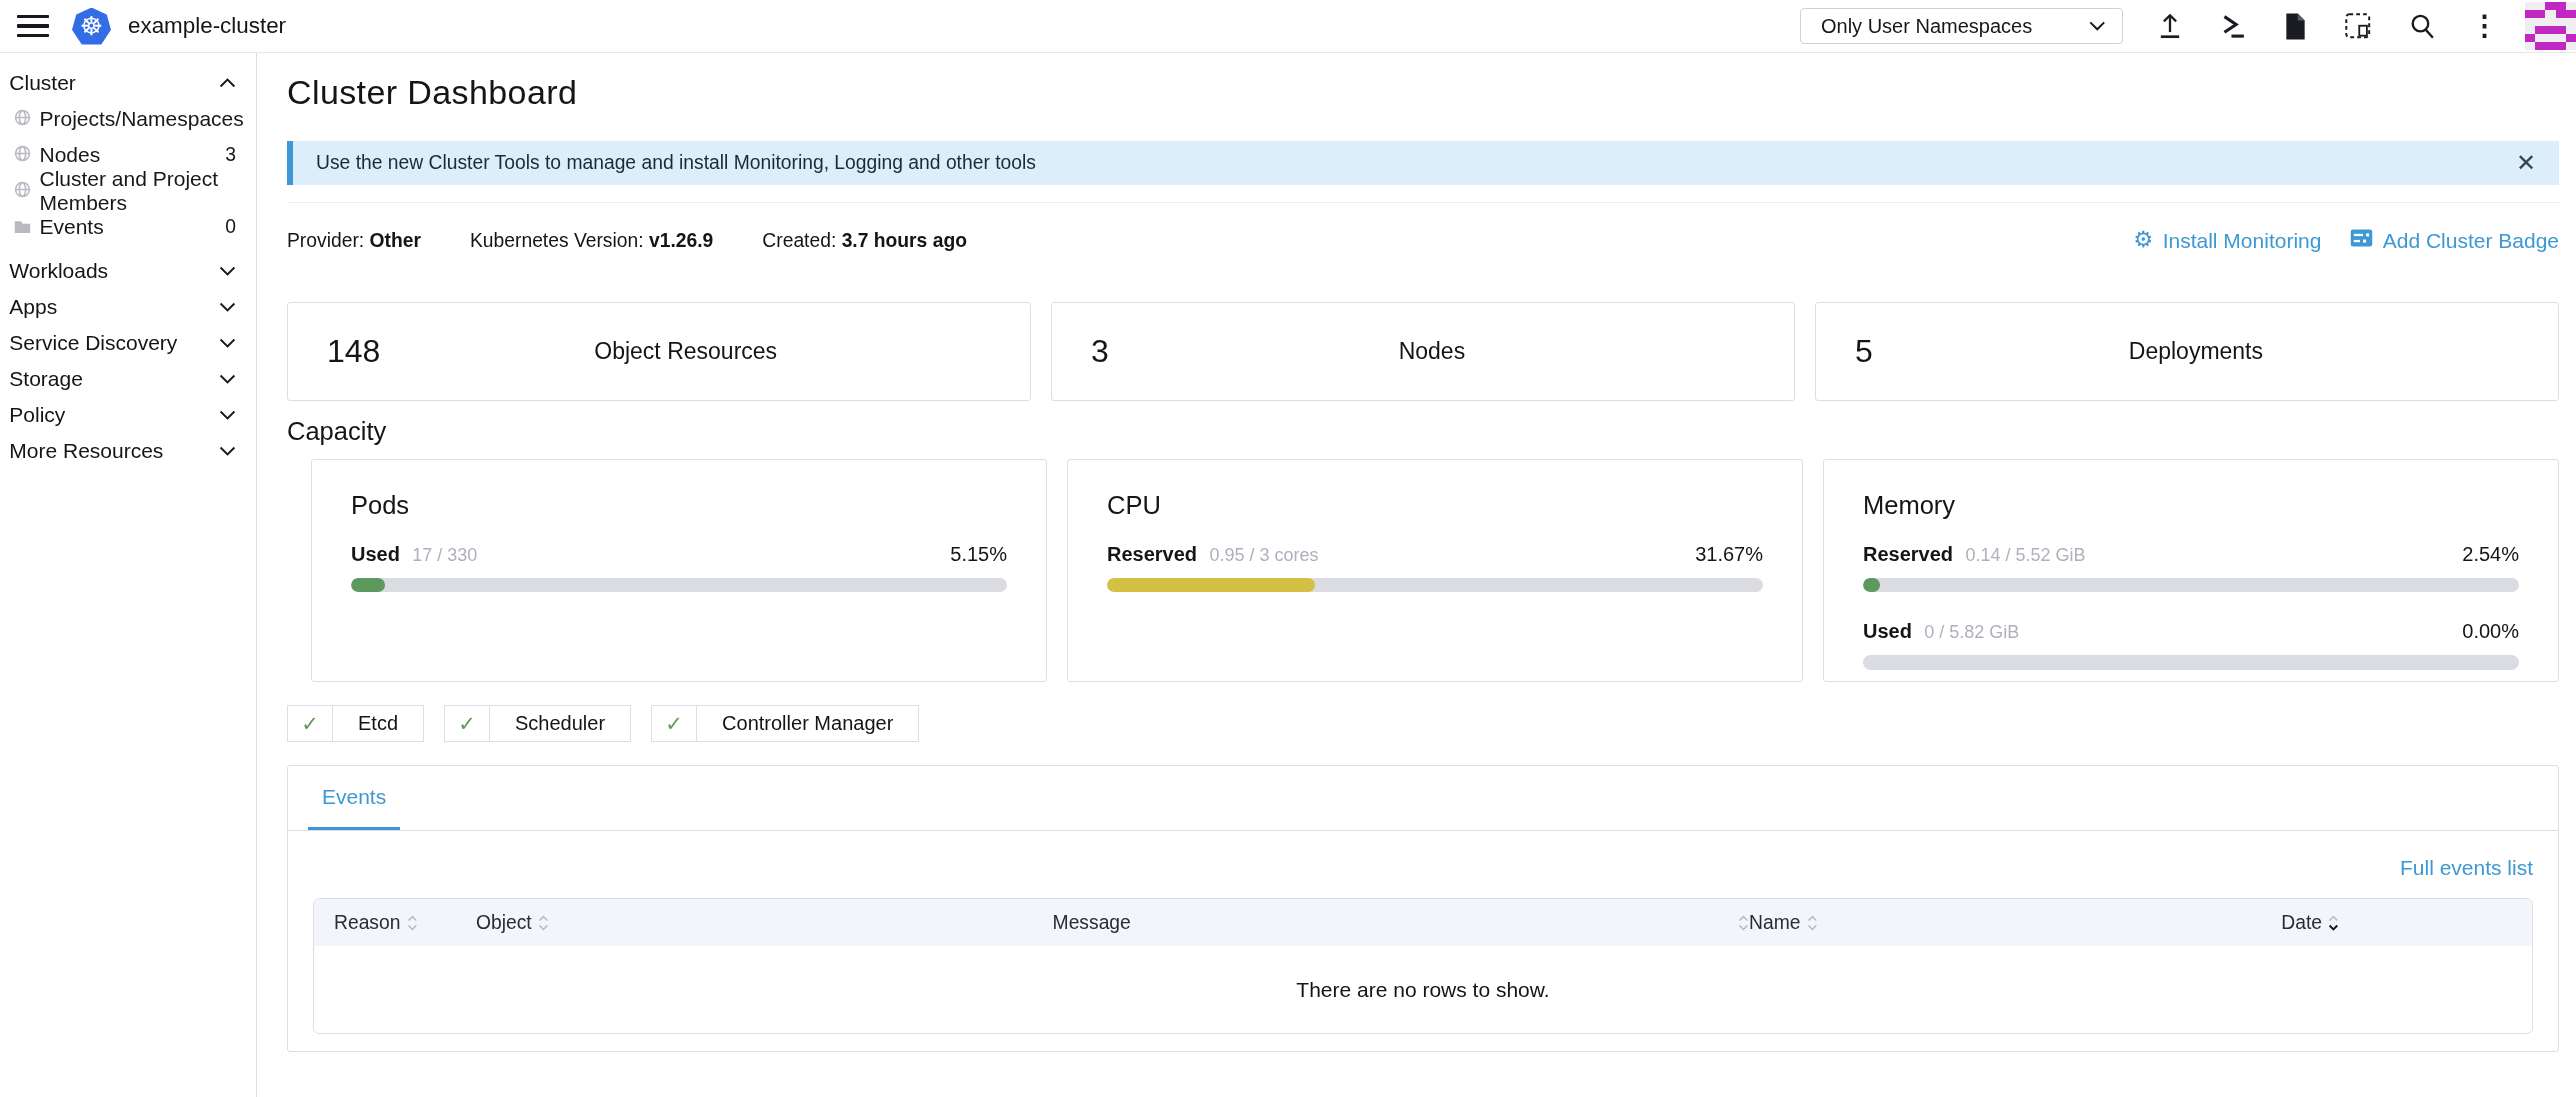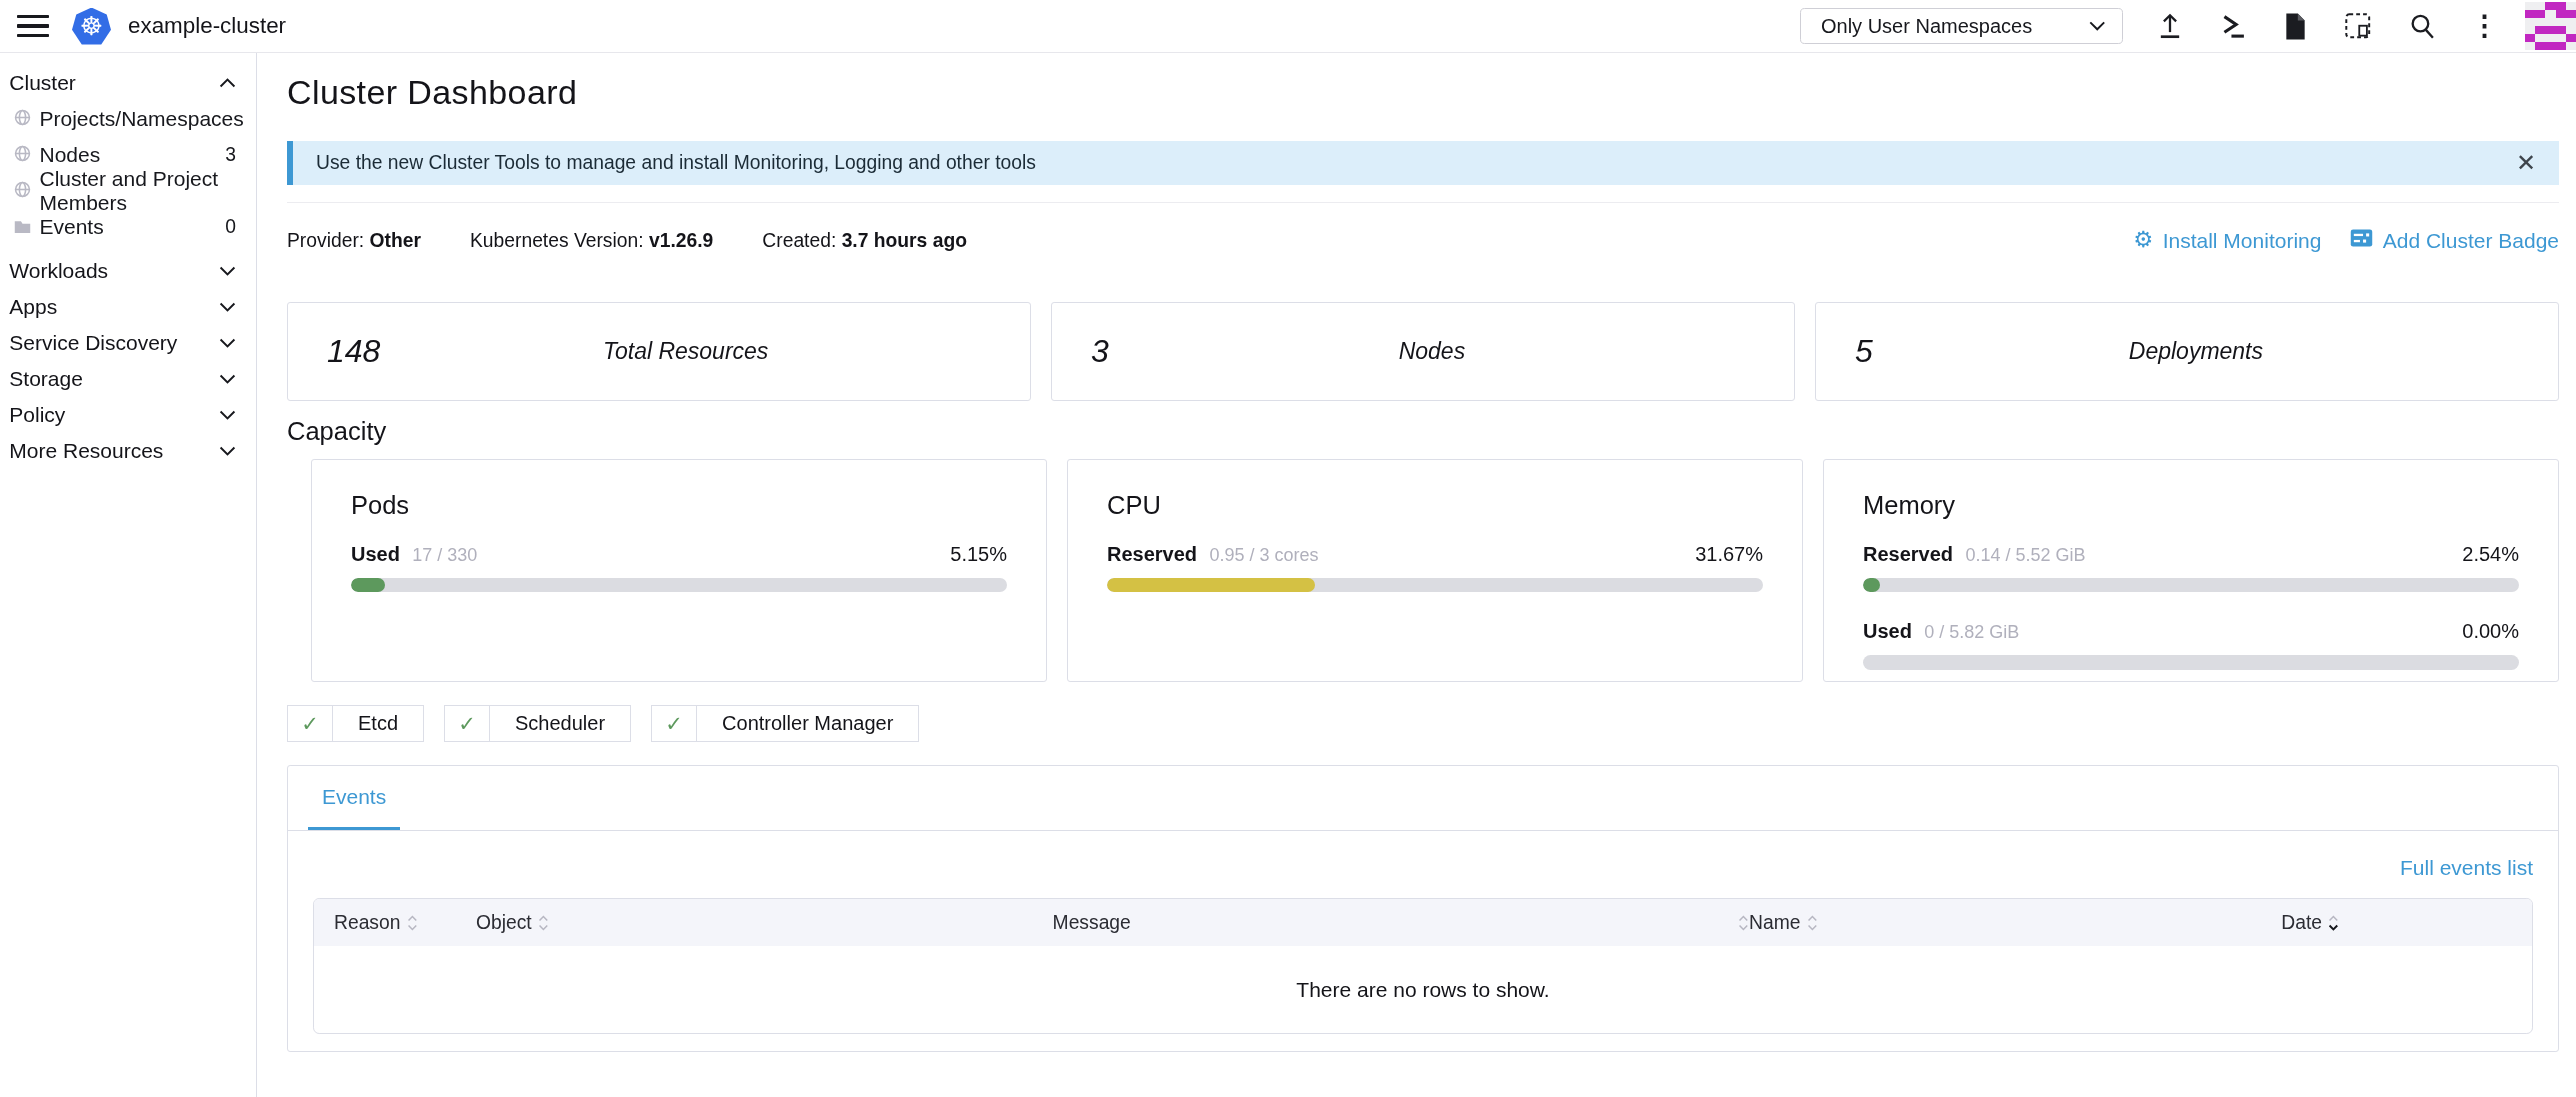--- a/index.html
+++ b/index.html
@@ -78,21 +78,21 @@
 
   .section-divider { border-bottom: 0.8px solid #ececf0; margin-top: 17px; }
 
   .glance-row { display: flex; align-items: center; margin-top: 25px; font-size: 19.3px; }
   .glance-item { margin-right: 49px; }
   .glance-item b { font-weight: 700; }
   .glance-actions { margin-left: auto; display: flex; align-items: center; gap: 29px; }
   .action-link { display: flex; align-items: center; gap: 9.3px; color: #3d98d3; font-size: 21px; cursor: pointer; }
   .gear-glyph { font-size: 22.4px; line-height: 1; }
 
-  .stats-row { display: flex; gap: 20px; margin-top: 49px; font-style: italic; }
+  .stats-row { display: flex; gap: 20px; margin-top: 49px; }
   .stat-card {
     flex: 1; height: 99px; border: 0.8px solid #dcdee7; border-radius: 3.1px;
     display: flex; align-items: center; padding: 0 39px; background: #fff;
   }
   .stat-value { font-size: 32px; font-weight: 500; }
   .stat-label { flex: 1; text-align: center; font-size: 23px; }
 
   .capacity-heading { margin-top: 16px; font-size: 25.5px; font-weight: 500; }
   .capacity-row { display: flex; gap: 20px; margin-top: 13px; padding-left: 24px; }
   .cap-card {
@@ -369,21 +369,21 @@
                 </svg>
             </span>
             <span>Add Cluster Badge</span>
           </span>
         </span>
       </div>
 
       <div class="stats-row">
         <div class="stat-card">
           <span class="stat-value">148</span>
-          <span class="stat-label">Total Resources</span>
+          <span class="stat-label">Object Resources</span>
         </div>
         <div class="stat-card">
           <span class="stat-value">3</span>
           <span class="stat-label">Nodes</span>
         </div>
         <div class="stat-card">
           <span class="stat-value">5</span>
           <span class="stat-label">Deployments</span>
         </div>
       </div>

